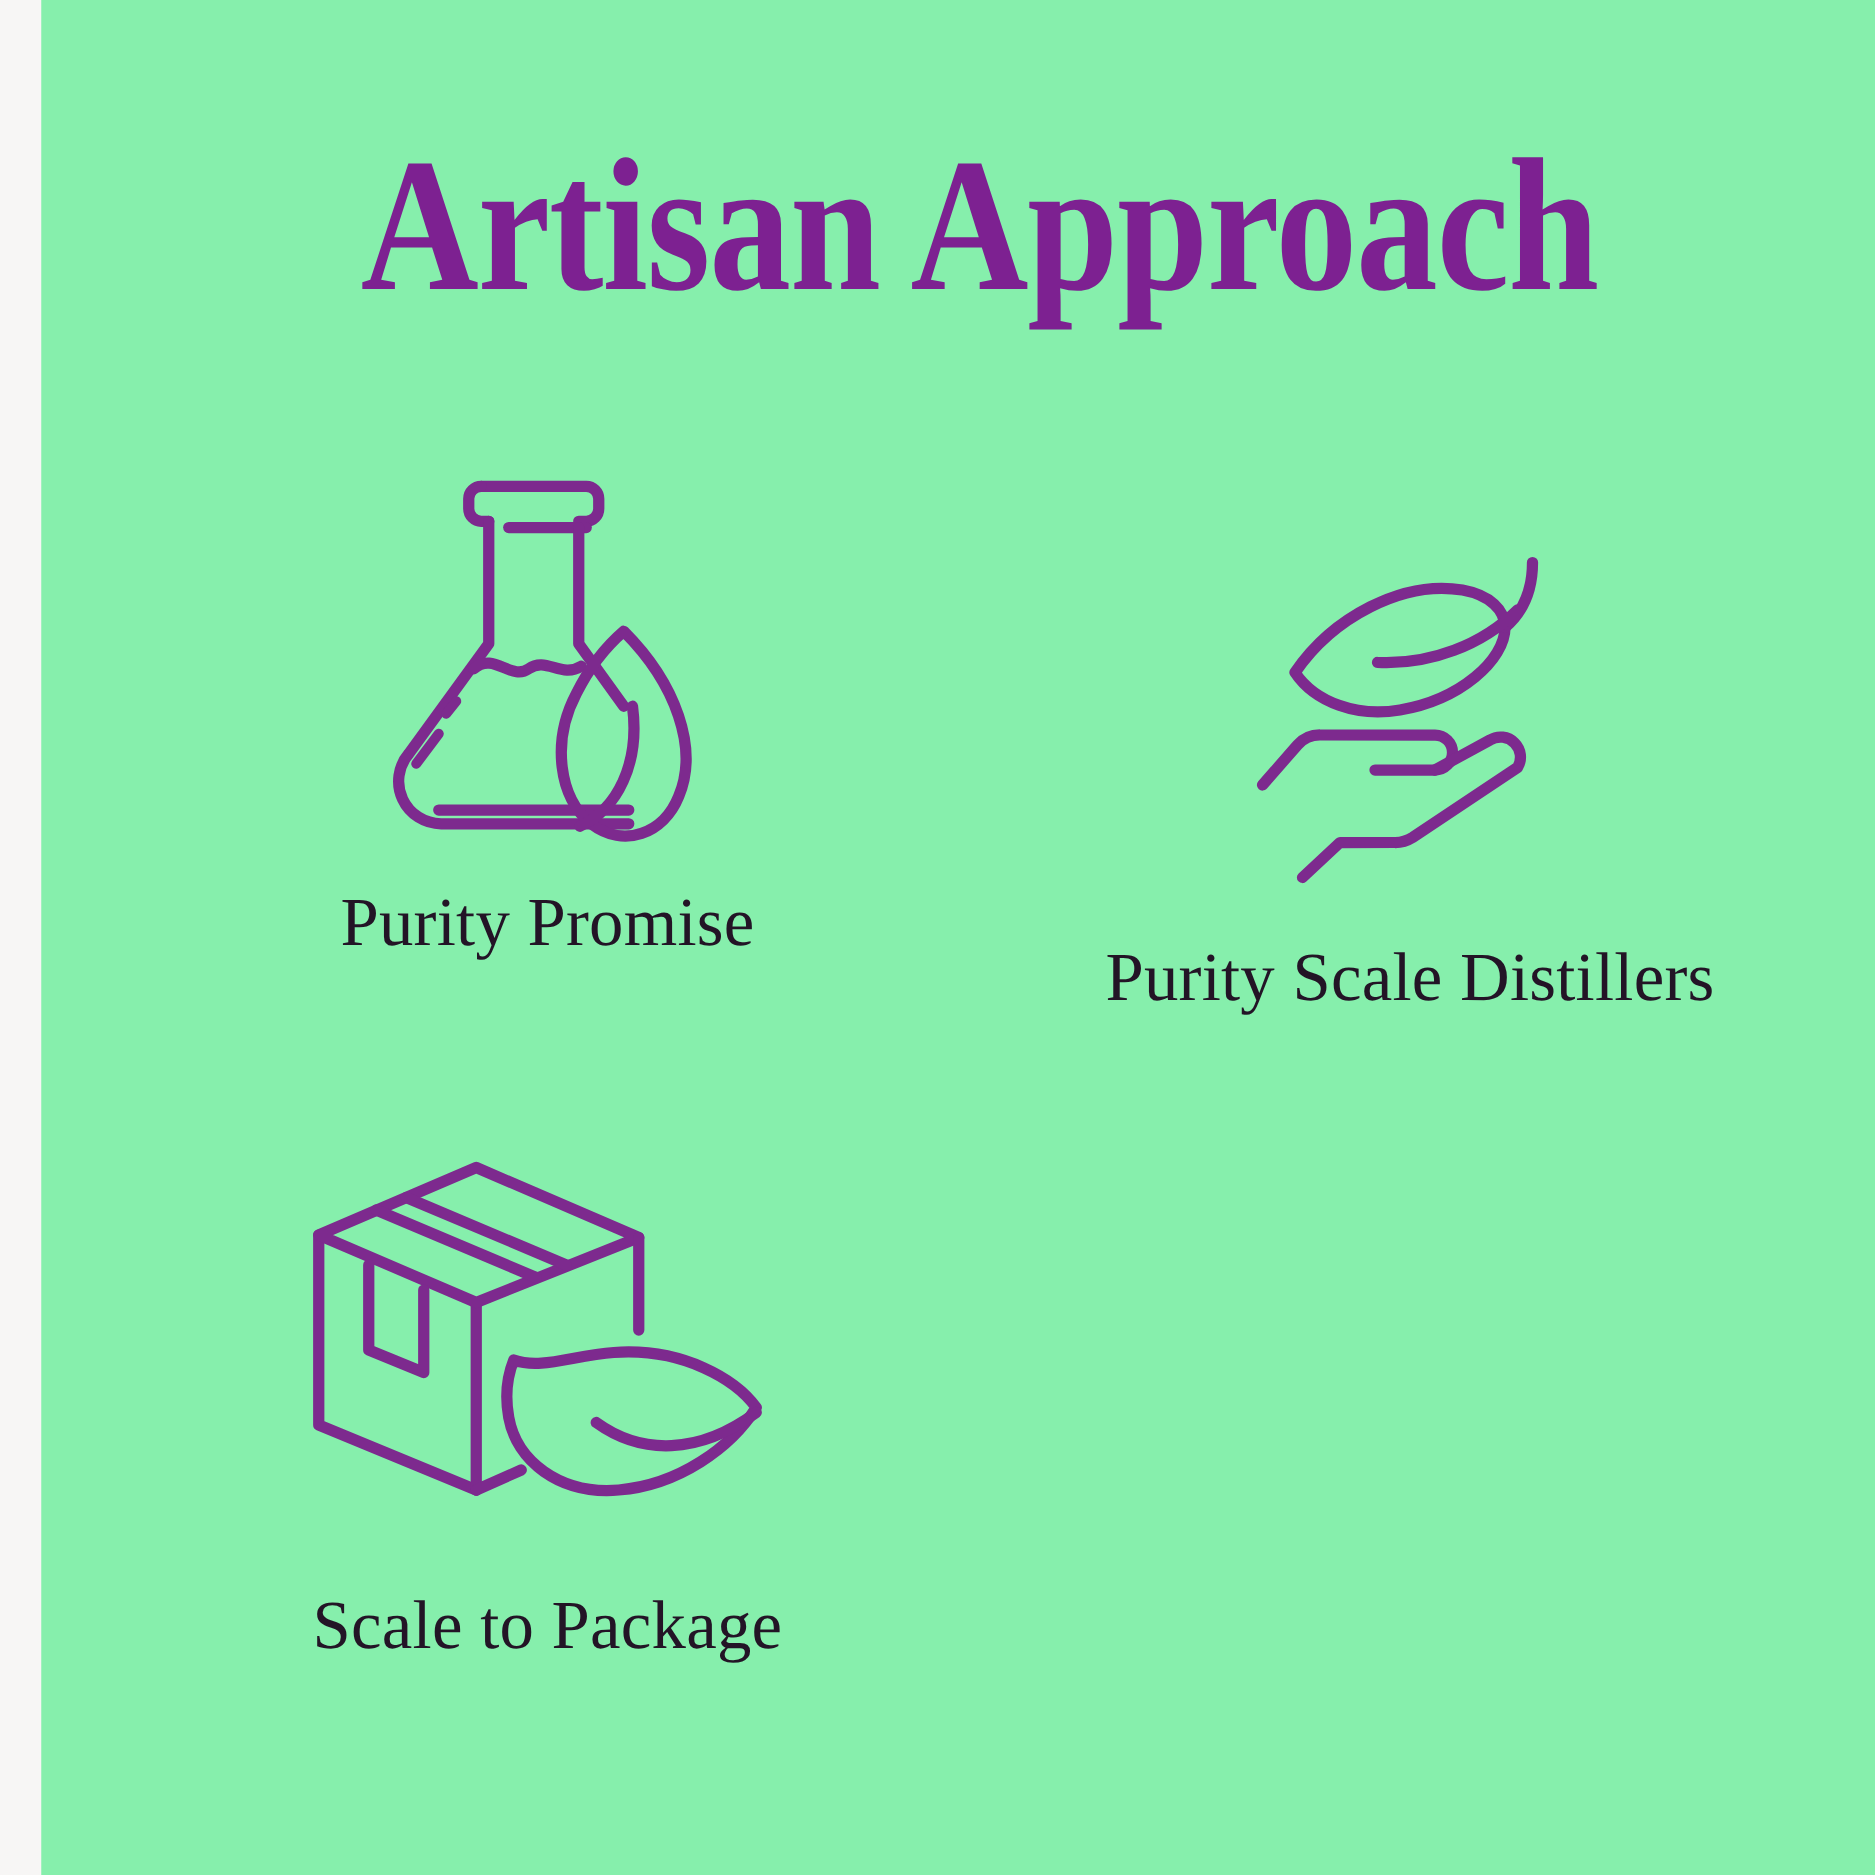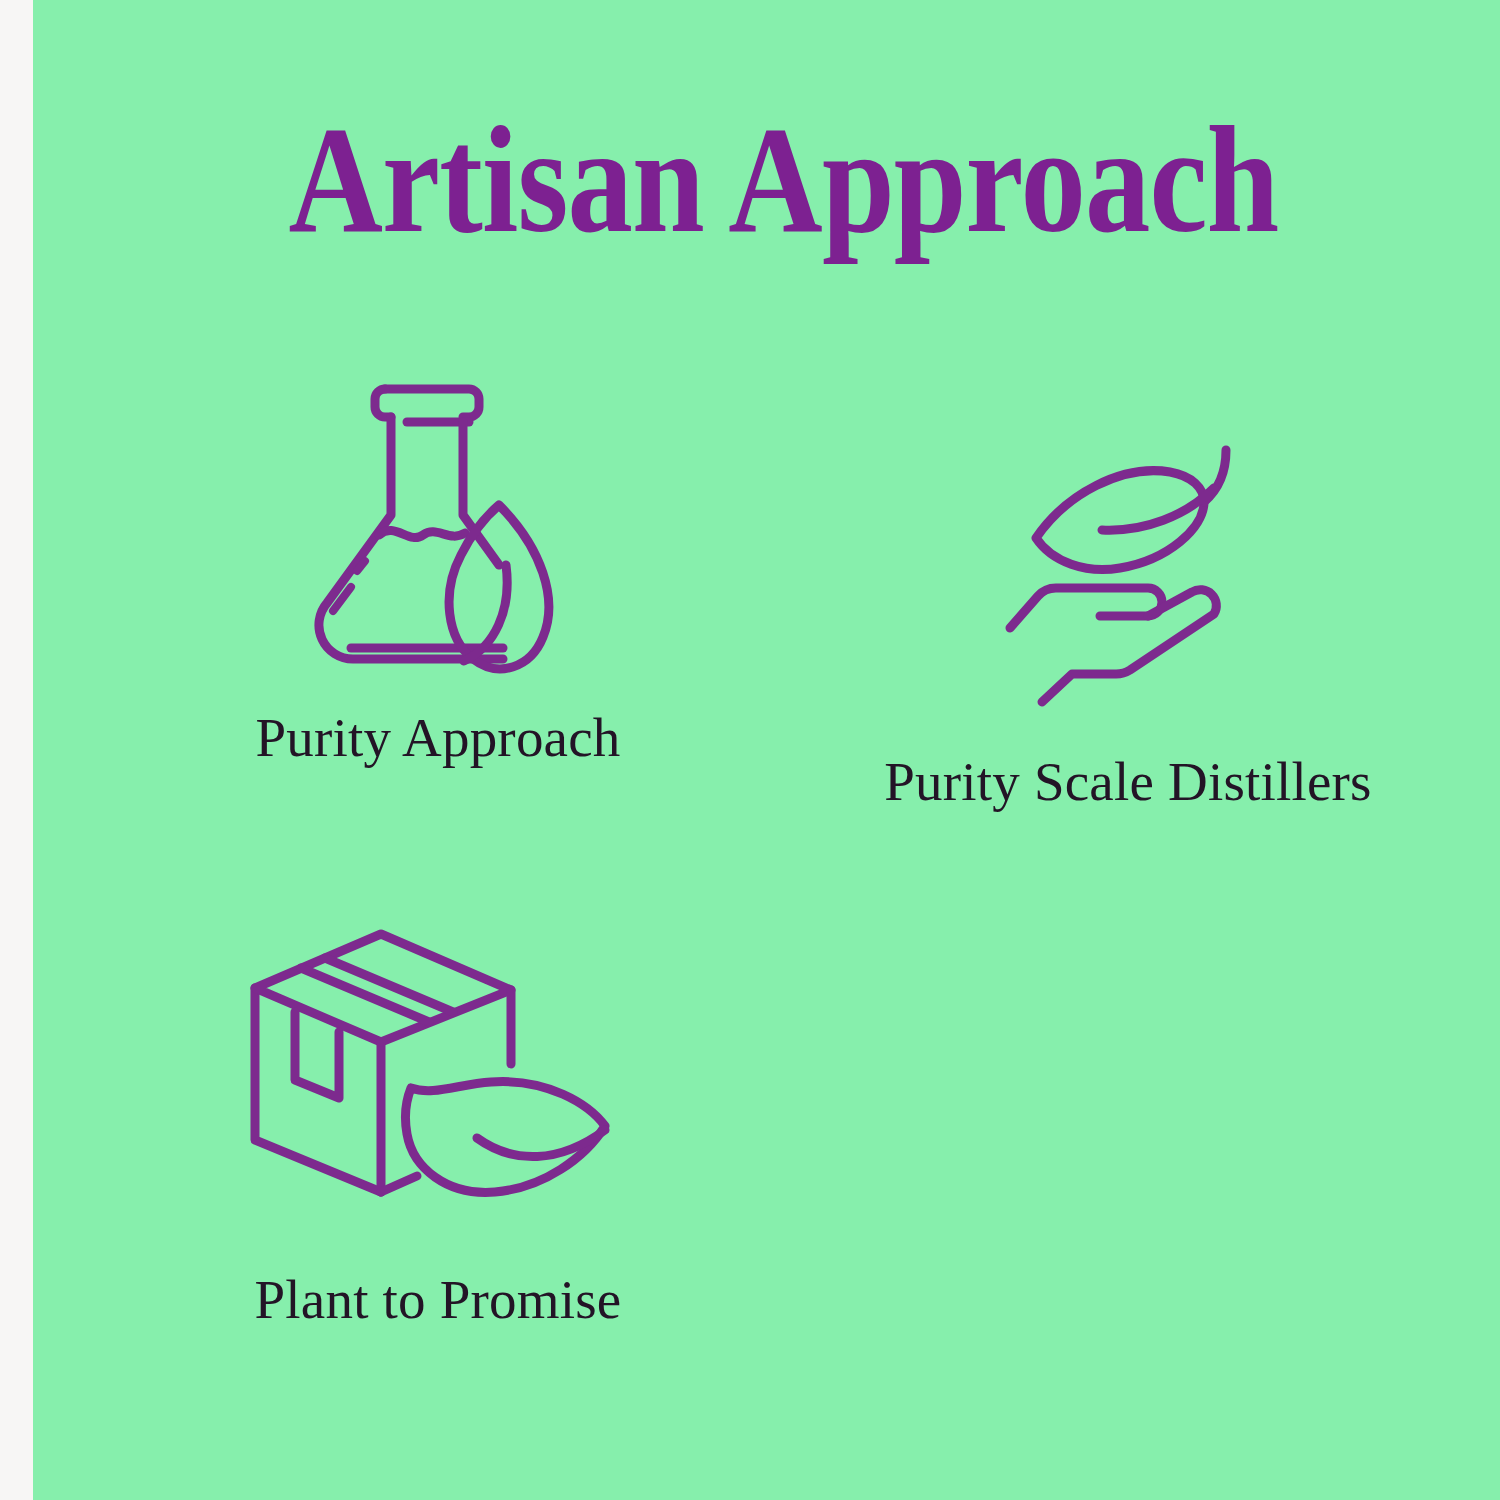--- a/index.html
+++ b/index.html
@@ -142,21 +142,21 @@
           <path class="ico-stroke thin" d="M62 196 l-8 10"></path>
           <path class="ico-stroke thin" d="M48 222 l-18 24"></path>
 
           <path class="ico-stroke" d="M48 283 h152"></path>
 
           <path class="ico-stroke" d="M196 140 c42 42 60 94 44 132 c-12 30 -44 42 -70 22 c-26 -20 -32 -66 -12 -104 c10 -20 24 -38 38 -50 Z"></path>
 
           <path class="ico-stroke" d="M203 200 c6 46 -12 82 -42 96"></path>
         </svg>
       </div>
-      <div class="caption">Purity Approach</div>
+      <div class="caption">Purity Promise</div>
     </div>
 
 
     <div class="cell r2 cell-small">
       <div class="icon-box">
         <svg width="240" height="270" viewBox="0 0 240 270" aria-hidden="true">
 
           <path class="ico-stroke" d="M28 118
                  c30 -44 86 -74 134 -66
                  c22 4 34 16 34 30
@@ -206,17 +206,17 @@
           <path class="ico-stroke" d="M178 166
                  c22 8 48 -4 80 -6
                  c56 -4 98 22 114 44
                  c-20 32 -62 62 -110 66
                  c-48 4 -82 -24 -88 -58
                  c-4 -22 0 -36 4 -46 Z"></path>
 
           <path class="ico-stroke" d="M244 216 c36 26 82 26 128 -8"></path>
         </svg>
       </div>
-      <div class="caption">Plant to Promise</div>
+      <div class="caption">Scale to Package</div>
     </div>
 
   </div>
 </div>
 
 </body></html>

